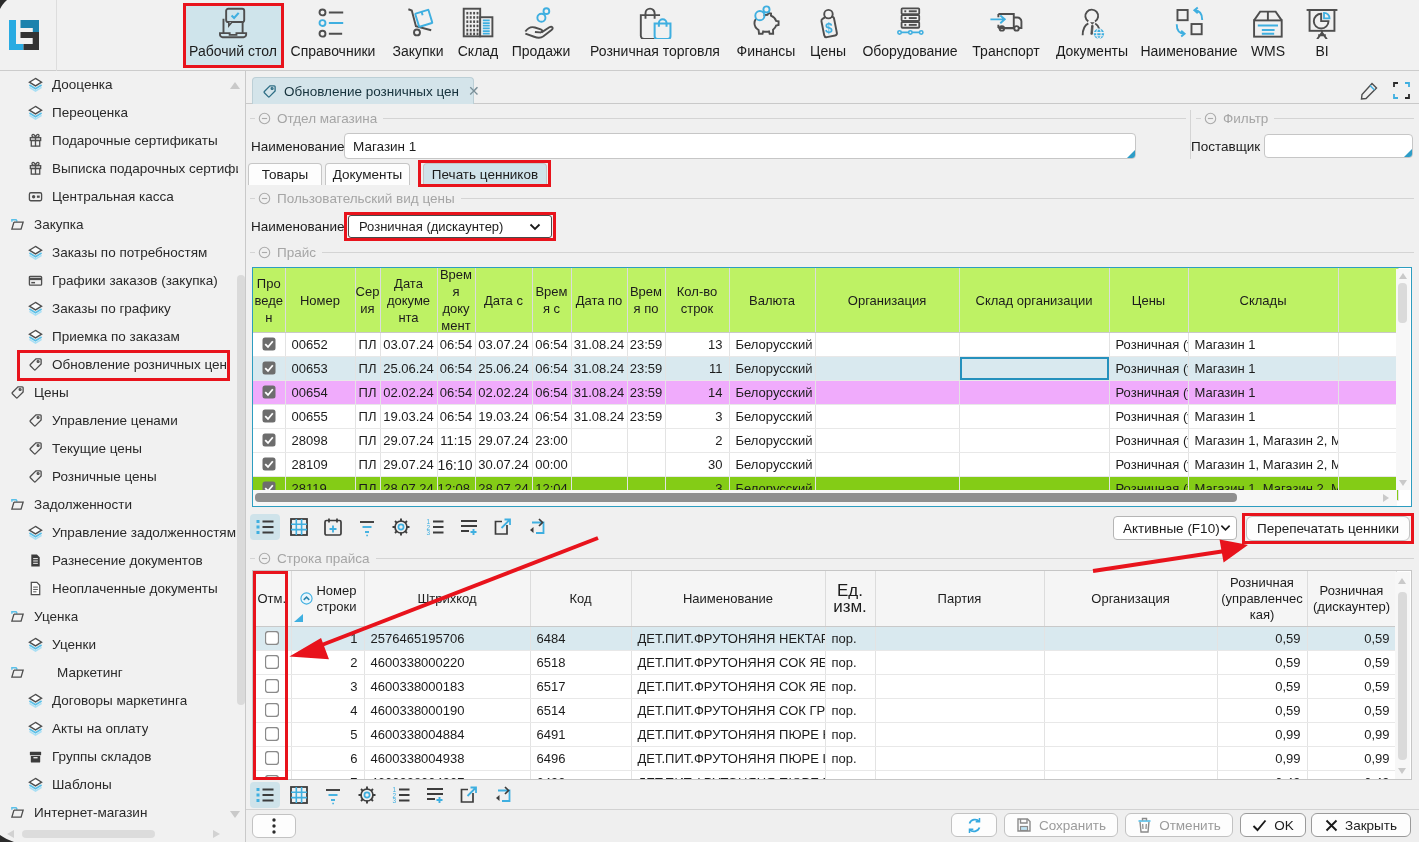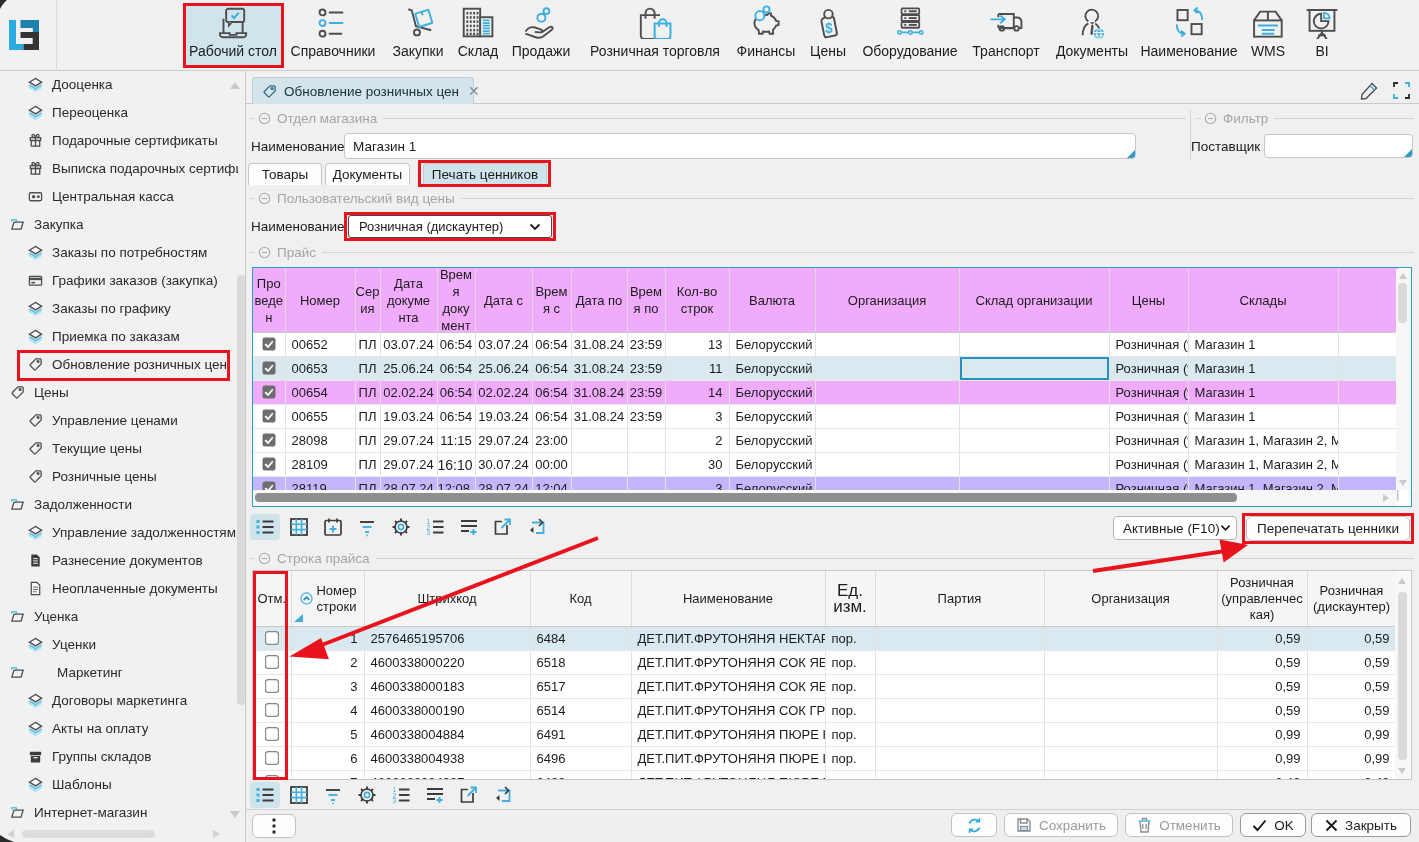--- a/index.html
+++ b/index.html
@@ -574,21 +574,21 @@
         <col style="width:38px">
         <col style="width:64px">
         <col style="width:86px">
         <col style="width:144px">
         <col style="width:150px">
         <col style="width:79px">
         <col style="width:150px">
         <col style="width:60px">
       </colgroup>
 <tbody>
-        <tr style="height:64px;background:#f0abfc;">
+        <tr style="height:64px;background:#bef264;">
 <th style="border-right:1px solid #dcdcdc;border-bottom:1px solid #c9c9c9;font-size:13px;text-align:center;vertical-align:middle;">
             <div class="hd">
               <span>Про<br>веде<br>н</span>
             </div>
           </th>
 <th style="border-right:1px solid #dcdcdc;border-bottom:1px solid #c9c9c9;font-size:13px;text-align:center;vertical-align:middle;">
             <div class="hd">
               <span>Номер</span>
             </div>
           </th>
@@ -794,21 +794,21 @@
 <td style="border-right:1px solid #e3e3e3;border-bottom:1px solid #e8e8e8;font-size:13px;text-align:center;vertical-align:middle;"></td>
 <td style="border-right:1px solid #e3e3e3;border-bottom:1px solid #e8e8e8;font-size:13px;text-align:center;vertical-align:middle;"></td>
 <td style="border-right:1px solid #e3e3e3;border-bottom:1px solid #e8e8e8;font-size:13px;text-align:right;padding-right:6px;vertical-align:middle;">30</td>
 <td style="border-right:1px solid #e3e3e3;border-bottom:1px solid #e8e8e8;font-size:13px;text-align:left;padding-left:6px;vertical-align:middle;">Белорусский</td>
 <td style="border-right:1px solid #e3e3e3;border-bottom:1px solid #e8e8e8;font-size:13px;text-align:left;padding-left:6px;vertical-align:middle;"></td>
 <td style="border-right:1px solid #e3e3e3;border-bottom:1px solid #e8e8e8;font-size:13px;text-align:left;padding-left:6px;vertical-align:middle;"></td>
 <td style="border-right:1px solid #e3e3e3;border-bottom:1px solid #e8e8e8;font-size:13px;text-align:left;padding-left:6px;vertical-align:middle;">Розничная (управленческая)</td>
 <td style="border-right:1px solid #e3e3e3;border-bottom:1px solid #e8e8e8;font-size:13px;text-align:left;padding-left:6px;vertical-align:middle;">Магазин 1, Магазин 2, Магазин 3</td>
 <td style="border-right:1px solid #e3e3e3;border-bottom:1px solid #e8e8e8;font-size:13px;text-align:left;padding-left:6px;vertical-align:middle;"></td>
 </tr>
-<tr style="height:24px;background:#c4b5fd;">
+<tr style="height:24px;background:#84cc16;">
 <td style="border-right:1px solid #e3e3e3;border-bottom:1px solid #e8e8e8;text-align:center;vertical-align:middle;">
             <div style="margin-top:2px;"><svg width="14" height="14" viewBox="0 0 14 14">
                 <rect x="0.5" y="0.5" width="13" height="13" rx="2.5" fill="#6d6d6d"></rect>
                 <path d="M3.2 7.2 L6 10 L10.8 4.2" stroke="#fff" stroke-width="1.8" fill="none"></path>
               </svg></div>
           </td>
 <td style="border-right:1px solid #e3e3e3;border-bottom:1px solid #e8e8e8;font-size:13px;text-align:left;padding-left:6px;vertical-align:middle;">28119</td>
 <td style="border-right:1px solid #e3e3e3;border-bottom:1px solid #e8e8e8;font-size:13px;text-align:center;vertical-align:middle;">ПЛ</td>
 <td style="border-right:1px solid #e3e3e3;border-bottom:1px solid #e8e8e8;font-size:13px;text-align:center;vertical-align:middle;">28.07.24</td>
 <td style="border-right:1px solid #e3e3e3;border-bottom:1px solid #e8e8e8;font-size:13px;text-align:left;vertical-align:middle;">12:08</td>

